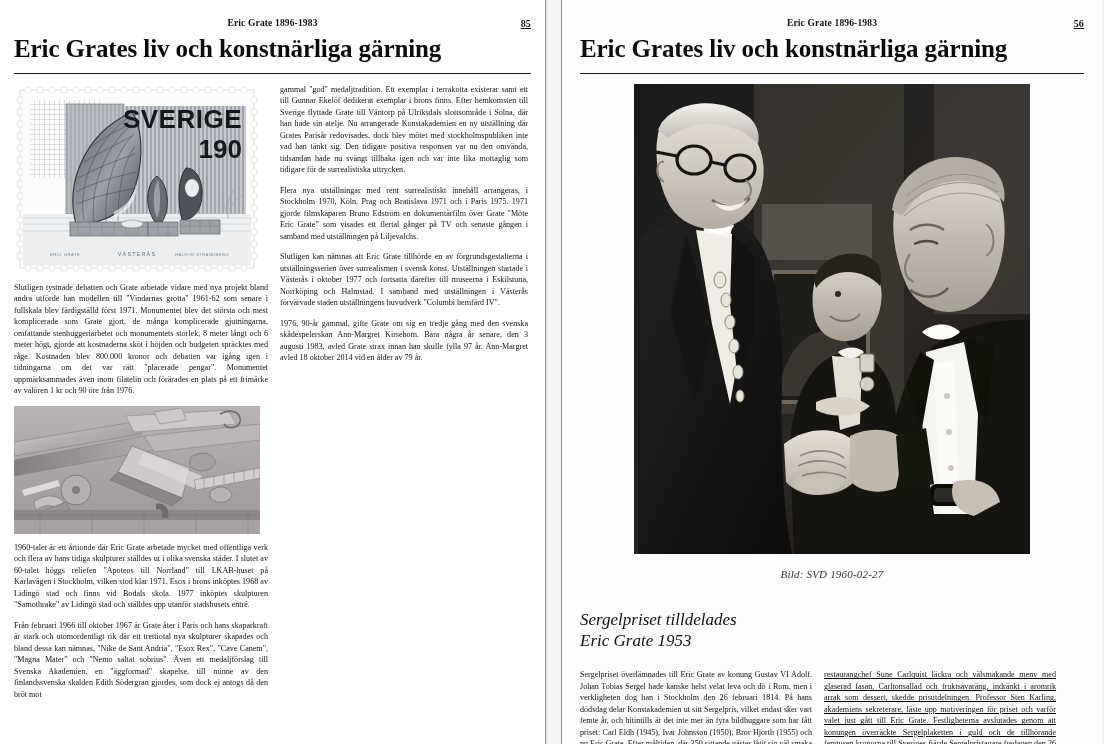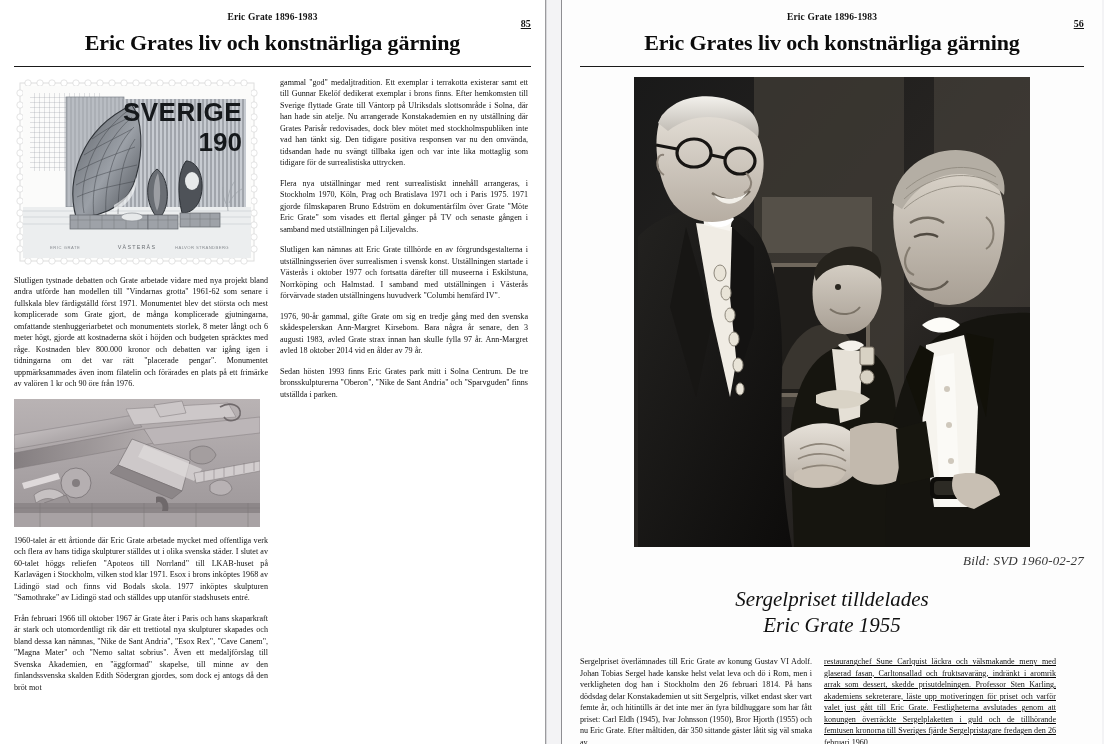--- a/index.html
+++ b/index.html
@@ -44,37 +44,38 @@
   .page-inner { position: relative; width: 100%; height: 100%; }
 
   
   .runhead {
     position: relative;
     font-weight: bold;
     font-size: 9.5px;
     letter-spacing: .15px;
     color: #111;
     text-align: center;
-    padding-top: 12px;
+    padding-top: 18px;
     height: 30px;
   }
   .page-num {
     position: absolute;
     right: 0; top: 18px;
     font-weight: bold;
     font-size: 10px;
     color: #111;
     text-decoration: underline;
   }
   .doc-title {
-    text-align: center;
+    text-align: left;
     font-weight: bold;
-    font-size: 22px;
+    font-size: 25px;
     color: #0b0b0b;
     letter-spacing: -0.1px;
+    margin-top: 5px;
   }
   .rule {
     border: 0;
     border-top: 1.3px solid #1a1a1a;
     margin: 10px 0 0 0;
   }
 
   
   .page-left .content { padding: 0 14px 0 14px; }
   .page-right .content { padding: 0 18px 0 18px; }
@@ -111,34 +112,34 @@
 
   
   .photo-wrap {
     margin: 10px auto 0 auto;
     width: 396px; height: 470px;
     position: relative;
     background: #1a1a1a;
   }
   .photo-svg { display: block; width: 396px; height: 470px; }
   .photo-credit {
-    text-align: right;
-    font-style: italic;
-    font-size: 13px;
-    color: #333;
-    margin-top: 6px;
-    letter-spacing: .2px;
-  }
-  .caption-big {
     text-align: center;
     font-style: italic;
-    font-size: 21px;
+    font-size: 11px;
+    color: #333;
+    margin-top: 14px;
+    letter-spacing: .2px;
+  }
+  .caption-big {
+    text-align: left;
+    font-style: italic;
+    font-size: 17px;
     color: #111;
     line-height: 1.22;
-    margin-top: 18px;
+    margin-top: 30px;
   }
   .page-right .cols { margin-top: 18px; }
   .page-right .col { width: 232px; }
   .page-right .col-r { width: 232px; text-decoration: underline; }
 </style>
 </head>
 <body>
 
 <div id="viewer">
 
@@ -379,21 +380,20 @@
 
             <p class="body">1960-talet är ett årtionde där Eric Grate arbetade mycket med offentliga verk och flera av hans tidiga skulpturer ställdes ut i olika svenska städer. I slutet av 60-talet höggs reliefen "Apoteos till Norrland" till LKAB-huset på Karlavägen i Stockholm, vilken stod klar 1971. Esox i brons inköptes 1968 av Lidingö stad och finns vid Bodals skola. 1977 inköptes skulpturen "Samothrake" av Lidingö stad och ställdes upp utanför stadshusets entré.</p>
             <p class="body">Från februari 1966 till oktober 1967 är Grate åter i Paris och hans skaparkraft är stark och utomordentligt rik där ett trettiotal nya skulpturer skapades och bland dessa kan nämnas, "Nike de Sant Andria", "Esox Rex", "Cave Canem", "Magna Mater" och "Nemo saltat sobrius". Även ett medaljförslag till Svenska Akademien, en "äggformad" skapelse, till minne av den finlandssvenska skalden Edith Södergran gjordes, som dock ej antogs då den bröt mot</p>
           </div>
 
           <div class="col col-r">
             <p class="body">gammal "god" medaljtradition. Ett exemplar i terrakotta existerar samt ett till Gunnar Ekelöf dedikerat exemplar i brons finns. Efter hemkomsten till Sverige flyttade Grate till Väntorp på Ulriksdals slottsområde i Solna, där han hade sin atelje. Nu arrangerade Konstakademien en ny utställning där Grates Parisår redovisades, dock blev mötet med stockholmspubliken inte vad han tänkt sig. Den tidigare positiva responsen var nu den omvända, tidsandan hade nu svängt tillbaka igen och var inte lika mottaglig som tidigare för de surrealistiska uttrycken.</p>
             <p class="body">Flera nya utställningar med rent surrealistiskt innehåll arrangeras, i Stockholm 1970, Köln, Prag och Bratislava 1971 och i Paris 1975. 1971 gjorde filmskaparen Bruno Edström en dokumentärfilm över Grate "Möte Eric Grate" som visades ett flertal gånger på TV och senaste gången i samband med utställningen på Liljevalchs.</p>
             <p class="body">Slutligen kan nämnas att Eric Grate tillhörde en av förgrundsgestalterna i utställningsserien över surrealismen i svensk konst. Utställningen startade i Västerås i oktober 1977 och fortsatta därefter till museerna i Eskilstuna, Norrköping och Halmstad. I samband med utställningen i Västerås förvärvade staden utställningens huvudverk "Columbi hemfärd IV".</p>
             <p class="body">1976, 90-år gammal, gifte Grate om sig en tredje gång med den svenska skådespelerskan Ann-Margret Kirsebom. Bara några år senare, den 3 augusti 1983, avled Grate strax innan han skulle fylla 97 år. Ann-Margret avled 18 oktober 2014 vid en ålder av 79 år.</p>
-            <p class="body">Sedan hösten 1993 finns Eric Grates park mitt i Solna Centrum. De tre bronsskulpturerna "Oberon", "Nike de Sant Andria" och "Sparvguden" finns utställda i parken.</p>
           </div>
         </div>
       </div>
     </div>
   </div>
 
   <div class="gutter"></div>
 
   <div class="page page-right">
     <div class="page-inner">
@@ -536,21 +536,21 @@
               <rect x="296" y="400" width="36" height="22" rx="6" fill="#0e0d0a"></rect>
               <rect x="300" y="404" width="24" height="14" rx="4" fill="#2c2a24"></rect>
             </g>
             <path d="M320 398 C344 392, 362 400, 366 418 L340 432 C322 428, 314 412, 320 398 Z" fill="#c8bfb3"></path>
           </svg>
         </div>
         <div class="photo-credit">Bild: SVD 1960-02-27</div>
 
         <div class="caption-big">
           <div>Sergelpriset tilldelades</div>
-          <div>Eric Grate 1955</div>
+          <div>Eric Grate 1953</div>
         </div>
 
         <div class="cols">
           <div class="col">
             <p class="body">Sergelpriset överlämnades till Eric Grate av konung Gustav VI Adolf. Johan Tobias Sergel hade kanske helst velat leva och dö i Rom, men i verkligheten dog han i Stockholm den 26 februari 1814. På hans dödsdag delar Konstakademien ut sitt Sergelpris, vilket endast sker vart femte år, och hitintills är det inte mer än fyra bildhuggare som har fått priset: Carl Eldh (1945), Ivar Johnsson (1950), Bror Hjorth (1955) och nu Eric Grate. Efter måltiden, där 350 sittande gäster låtit sig väl smaka av</p>
           </div>
           <div class="col col-r">
             <p class="body">restaurangchef Sune Carlquist läckra och välsmakande meny med glaserad fasan, Carltonsallad och fruktsavaräng, indränkt i aromrik arrak som dessert, skedde prisutdelningen. Professor Sten Karling, akademiens sekreterare, läste upp motiveringen för priset och varför valet just gått till Eric Grate. Festligheterna avslutades genom att konungen överräckte Sergelplaketten i guld och de tillhörande femtusen kronorna till Sveriges fjärde Sergelpristagare fredagen den 26 februari 1960.</p>
           </div>
         </div>

